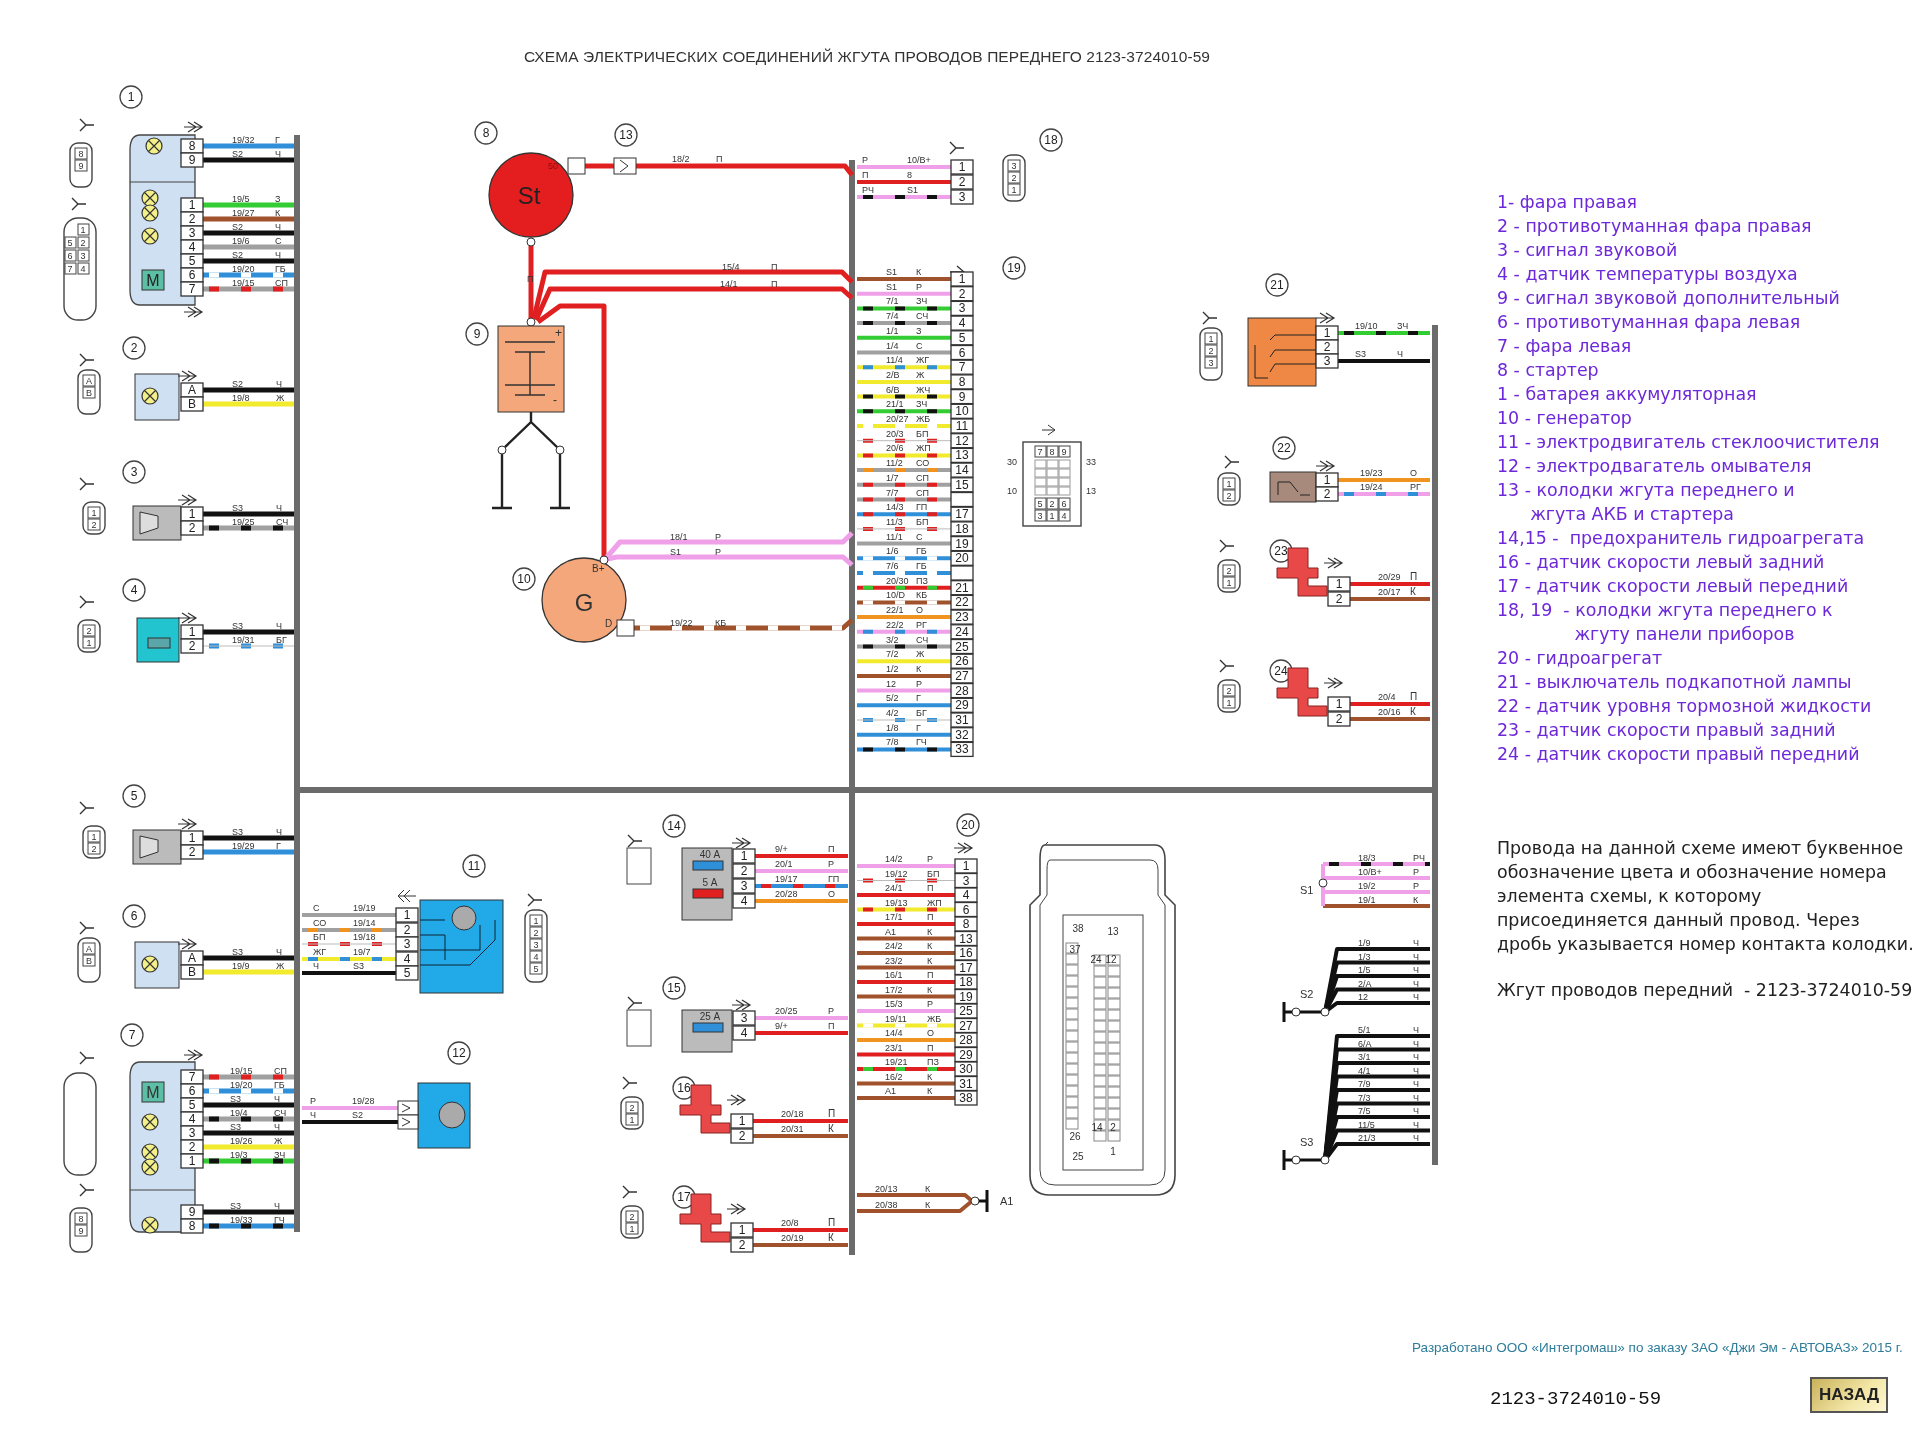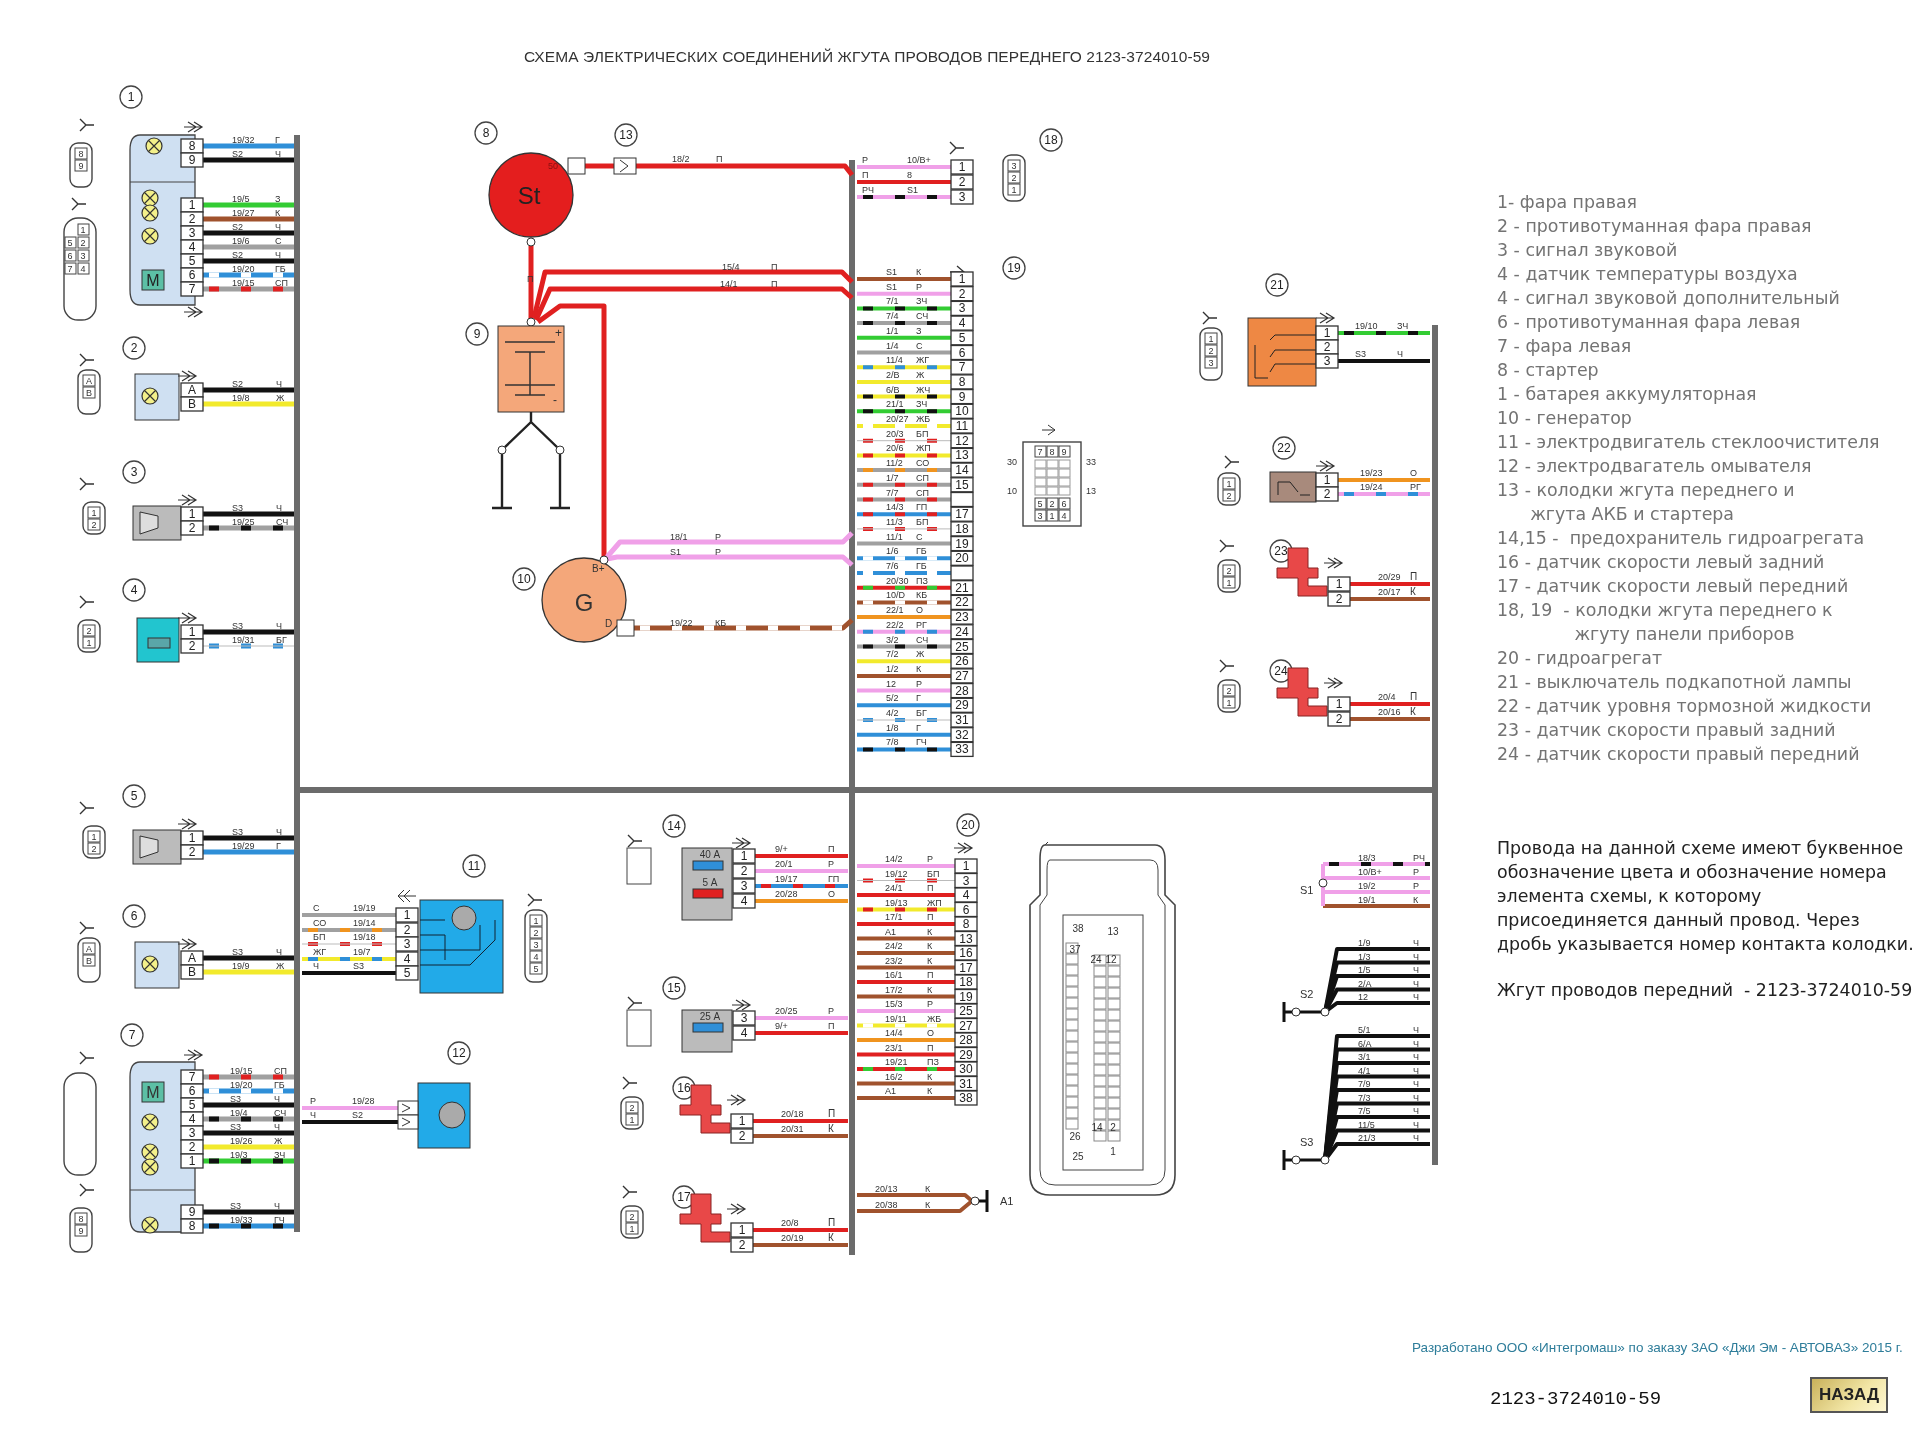--- a/index.html
+++ b/index.html
@@ -1,19 +1,19 @@
 <!DOCTYPE html>
 <html><head>
 <meta charset="utf-8">
 <style>
   html,body{margin:0;padding:0;background:#fff;}
   body{width:1920px;height:1440px;position:relative;overflow:hidden;font-family:"Liberation Sans",sans-serif;color:#222;}
   #title{position:absolute;left:0;width:1734px;top:48px;text-align:center;font-size:15.5px;letter-spacing:0.1px;color:#333;}
   #diagram{position:absolute;left:0;top:0;}
-  #legend{position:absolute;left:1497px;top:190px;font-family:"DejaVu Sans",sans-serif;font-size:17.4px;line-height:24px;color:#737373;}
+  #legend{position:absolute;left:1497px;top:190px;font-family:"DejaVu Sans",sans-serif;font-size:17.4px;line-height:24px;color:#6d28d9;}
   #legend .li{white-space:pre;}
   #note{position:absolute;left:1497px;top:836px;font-family:"DejaVu Sans",sans-serif;font-size:17.4px;line-height:24px;width:420px;color:#222;}
   #harness-note{position:absolute;left:1497px;top:980px;font-family:"DejaVu Sans",sans-serif;font-size:17.4px;color:#222;white-space:pre;}
   #credits{position:absolute;left:1412px;top:1340px;font-size:13.5px;color:#2e7d9a;}
   #doc-code{position:absolute;left:1490px;top:1388px;font-family:Liberation Mono, monospace;font-size:19px;color:#111;}
   #back-btn{position:absolute;left:1810px;top:1377px;width:78px;height:36px;border:2px solid #555;background:linear-gradient(135deg,#c9b15a 0%,#f2e6a6 60%,#fff8d4 100%);font-family:"Liberation Sans",sans-serif;font-weight:bold;font-size:17px;color:#222;display:flex;align-items:center;justify-content:center;cursor:pointer;box-sizing:border-box;}
   svg text{font-family:"Liberation Sans",sans-serif;}
 </style>
 </head>
 <body>
@@ -1076,21 +1076,21 @@
       <text x="1413" y="1141" font-size="9" fill="#333">Ч</text>
       <text x="1300" y="1146" font-size="11" fill="#333">S3</text>
     </g>
 </svg>
 
 <div id="legend">
     <div class="li">1- фара правая</div>
     <div class="li">2 - противотуманная фара правая</div>
     <div class="li">3 - сигнал звуковой</div>
     <div class="li">4 - датчик температуры воздуха</div>
-    <div class="li">4 - сигнал звуковой дополнительный</div>
+    <div class="li">9 - сигнал звуковой дополнительный</div>
     <div class="li">6 - противотуманная фара левая</div>
     <div class="li">7 - фара левая</div>
     <div class="li">8 - стартер</div>
     <div class="li">1 - батарея аккумуляторная</div>
     <div class="li">10 - генератор</div>
     <div class="li">11 - электродвигатель стеклоочистителя</div>
     <div class="li">12 - электродвагатель омывателя</div>
     <div class="li">13 - колодки жгута переднего и</div>
     <div class="li">      жгута АКБ и стартера</div>
     <div class="li">14,15 -  предохранитель гидроагрегата</div>

